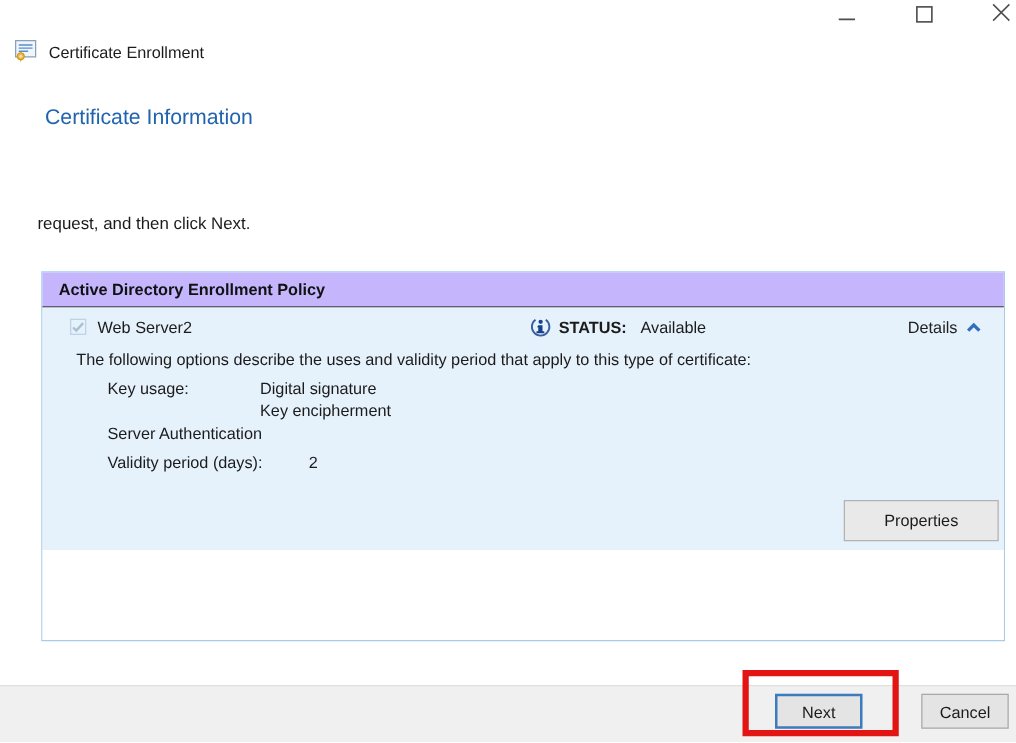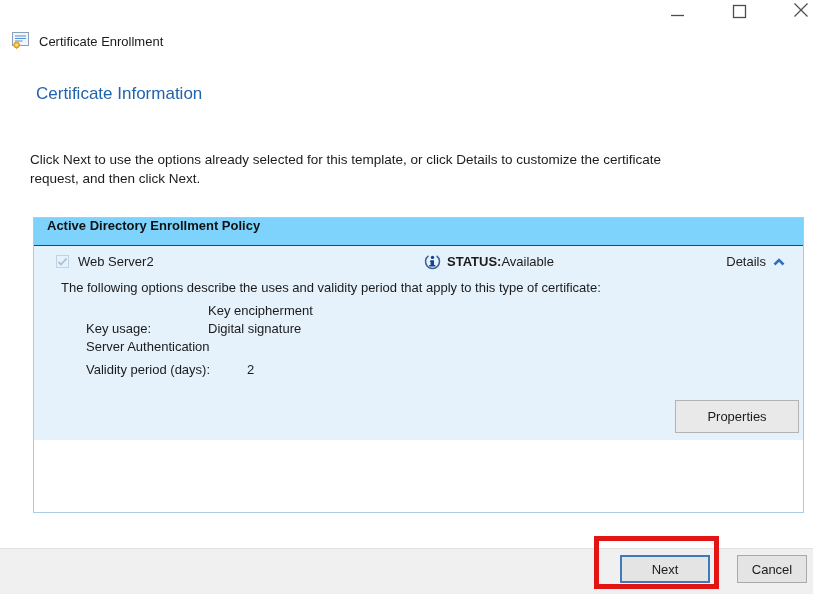--- a/index.html
+++ b/index.html
@@ -23,57 +23,57 @@
                 font-weight:400; color:#2164ae; }
 
   
   .desc { position:absolute; left:30px; top:150px; margin:0; width:770px;
           font-size:13.5px; line-height:19px; color:#1b1b1b; }
 
   
   .panel { position:absolute; left:33px; top:217px; width:771px; height:296px;
            border:1px solid #a8cbe8; background:#fff; box-sizing:border-box;
            display:flex; flex-direction:column; }
-  .panel-header { flex:none; height:28px; display:flex; align-items:flex-start;
+  .panel-header { flex:none; height:28px; display:flex; align-items:center;
                   padding-left:13px; font-size:13px; font-weight:bold; color:#111;
-                  border-bottom:1px solid #3f3f3f; box-sizing:border-box; background:#7dd3fc; }
+                  border-bottom:1px solid #3f3f3f; box-sizing:border-box; background:#c4b5fd; }
   .panel-body { flex:none; height:194px; background:#e5f1fb; display:flex;
                 flex-direction:column; box-sizing:border-box; }
   .panel-rest { flex:1; background:#fff; }
 
   .template-row { display:flex; align-items:center; padding:7px 0 0 22px;
                   font-size:13px; color:#1b1b1b; }
   .checkbox { width:13px; height:13px; flex:none; margin-right:9px;
               border:1px solid #bdd2e4; box-sizing:border-box;
               display:inline-flex; align-items:center; justify-content:center; }
   .tpl-name { flex:none; width:346px; }
   .status-group { display:flex; align-items:center; }
   .status-label { font-weight:bold; margin-left:6px; }
-  .status-value { margin-left:0; }
+  .status-value { margin-left:11px; }
   .details-toggle { margin-left:auto; display:flex; align-items:center; gap:7px;
                     padding-right:18px; color:#222; cursor:pointer; }
 
   .tpl-desc { margin:10px 0 0 27px; font-size:13px; color:#1b1b1b; }
   .fields { margin:7px 0 0 52px; font-size:13px; color:#1b1b1b; }
   .field-row { display:flex; line-height:18px; }
   .field-row.spaced { margin-top:5px;gap:32px; }
   .f-label { width:122px; flex:none; white-space:nowrap; }
   .field-row.inline .f-label { width:auto; margin-right:5px; }
 
   .props-row { margin-top:auto; display:flex; justify-content:flex-end;
                padding:0 4px 7px 0; }
 
   .btn { font-family:"Liberation Sans", sans-serif; font-size:13px; color:#1b1b1b;
          background:#e7e7e7; border:1px solid #adadad; cursor:pointer; }
   .btn-properties { width:124px; height:33px; background:#e9e9e9; border-color:#b3b3b3; }
 
   
   .footer { position:absolute; left:0; top:548px; width:813px; height:46px;
             background:#f0f0f0; border-top:1px solid #e0e0e0; box-sizing:border-box; }
-  .btn-next { position:absolute; left:620px; top:6px; width:90px; height:28px;
+  .btn-next { position:absolute; left:620px; top:6px; width:70px; height:28px;
               border:2px solid #3d7bbf; background:#e4e4e4; }
   .btn-cancel { position:absolute; left:737px; top:6px; width:70px; height:28px;
                 border:1px solid #a9a9a9; background:#e4e4e4; }
 
   
   .red-annotation { position:absolute; left:594px; top:536px; width:125px; height:53px;
                     border:5px solid #e21414; box-sizing:border-box;
                     pointer-events:none; z-index:10; }
 </style>
 </head>
@@ -104,21 +104,21 @@
       <path d="M3 13.5 l1.6 4 1.6-4 z" fill="#d99a23"></path>
       <circle cx="4.6" cy="13" r="2.9" fill="#f0b63c" stroke="#c98f1f" stroke-width="0.8"></circle>
       <circle cx="4.6" cy="13" r="1.2" fill="#fbe3a8"></circle>
     </svg>
     <span>Certificate Enrollment</span>
   </div>
 
   <h1 class="page-title">Certificate Information</h1>
 
   <p class="desc">
-    <span>Click Next to use the options already selected for this template, or click Details to customize the certificate</span><br>
+    <br>
     <span>request, and then click Next.</span>
   </p>
 
   <div class="panel">
     <div class="panel-header">
       <span>Active Directory Enrollment Policy</span>
     </div>
 
     <div class="panel-body">
       <div class="template-row">
@@ -144,26 +144,26 @@
           <svg width="12" height="8" viewBox="0 0 12 8">
             <path d="M1.5 6.5 L6 2 L10.5 6.5" stroke="#2e6fc2" stroke-width="2.6" fill="none"></path>
           </svg>
         </span>
       </div>
 
       <p class="tpl-desc">The following options describe the uses and validity period that apply to this type of certificate:</p>
 
       <div class="fields">
         <div class="field-row">
+          <span class="f-label">Key usage:</span>
+          <span class="f-value">Digital signature</span>
+        </div>
+        <div class="field-row">
           <span class="f-label"></span>
           <span class="f-value">Key encipherment</span>
-        </div>
-        <div class="field-row">
-          <span class="f-label">Key usage:</span>
-          <span class="f-value">Digital signature</span>
         </div>
         <div class="field-row">
           <span class="f-value">Server Authentication</span>
         </div>
         <div class="field-row inline spaced">
           <span class="f-label">Validity period (days):</span>
           <span class="f-value">2</span>
         </div>
       </div>
 

